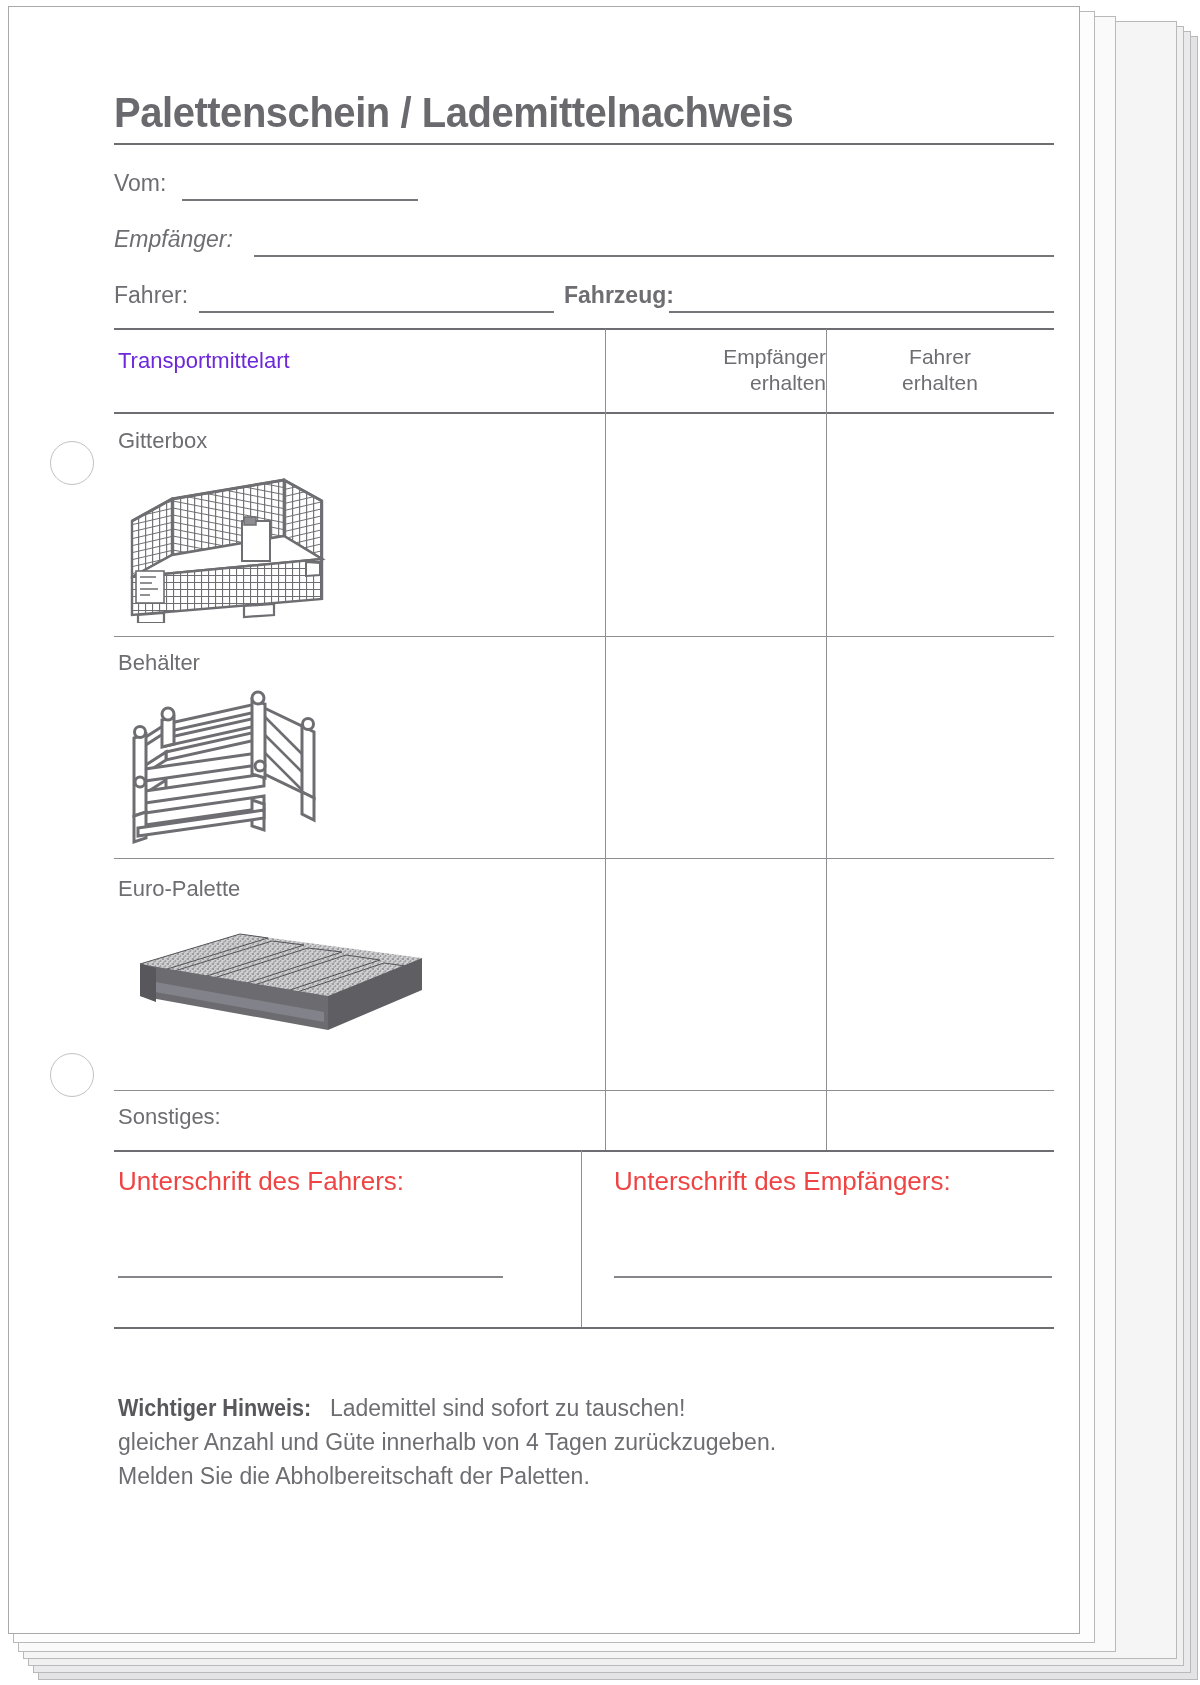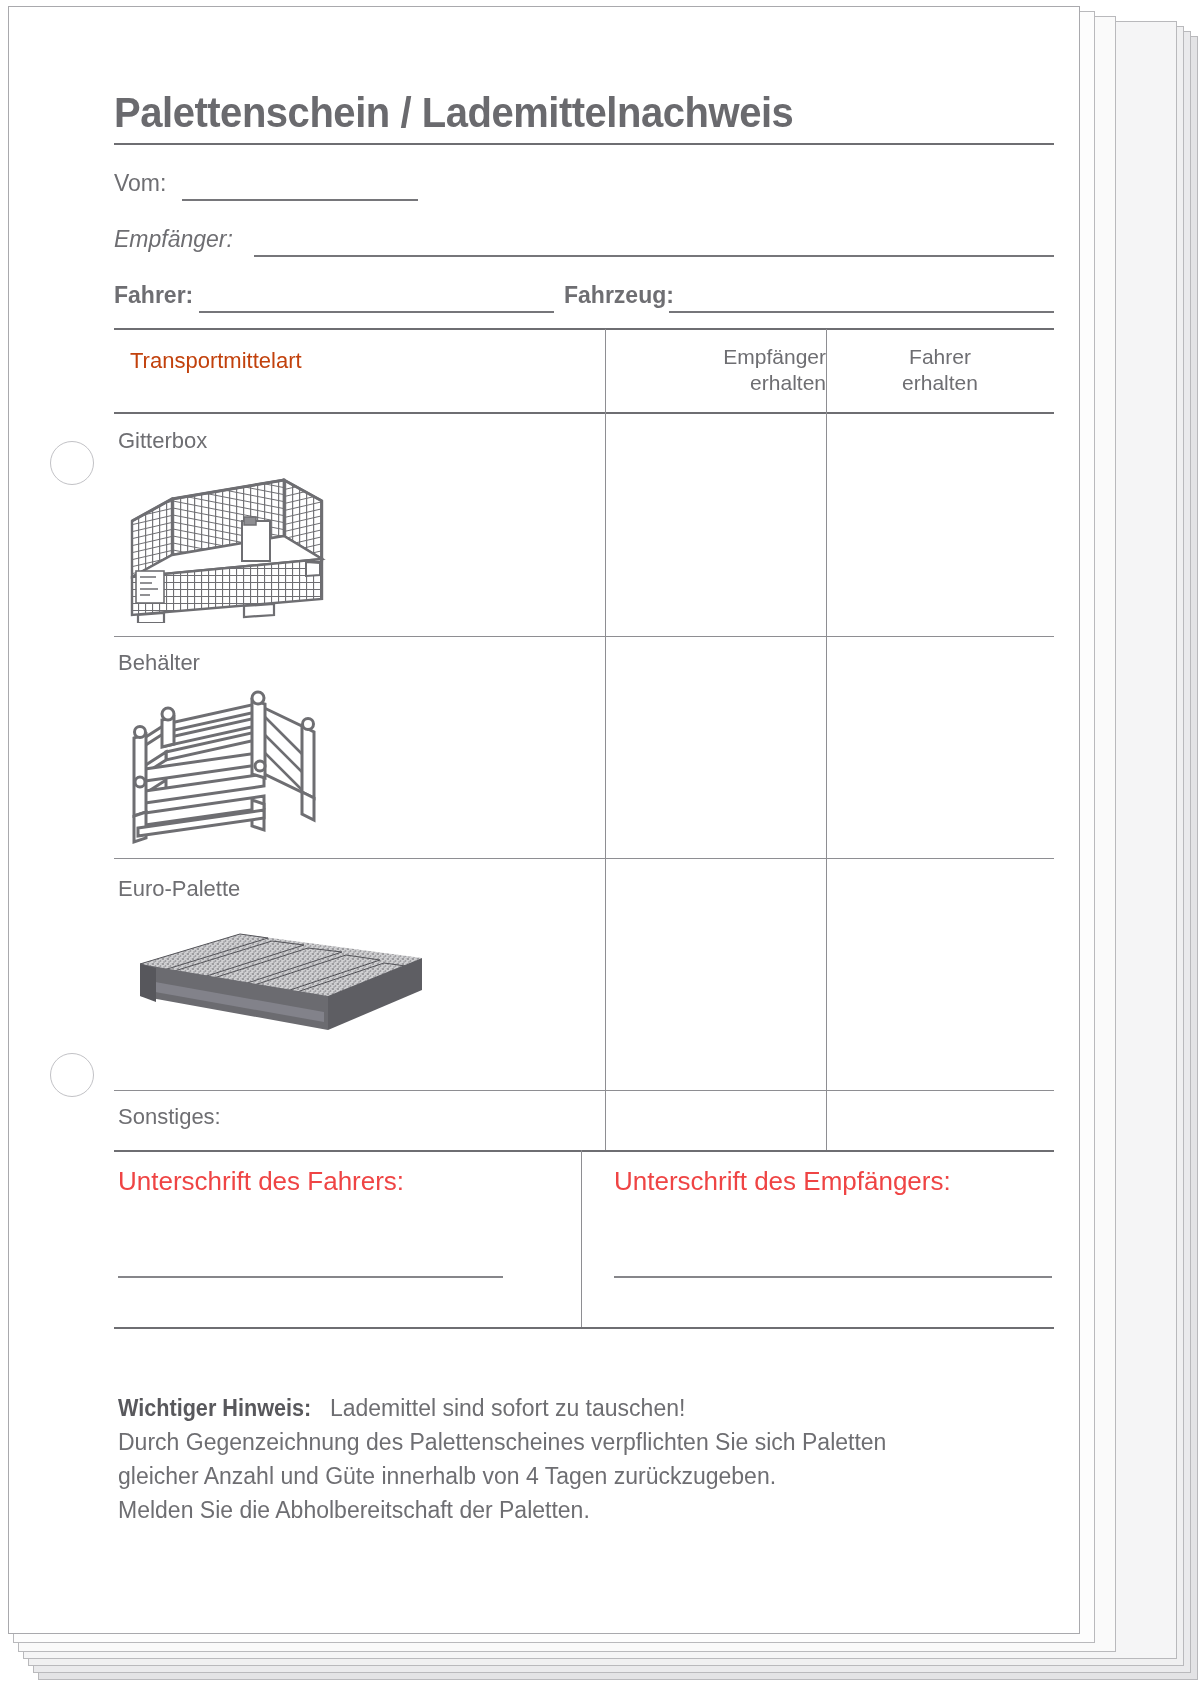--- a/index.html
+++ b/index.html
@@ -130,22 +130,21 @@
     font-size: 21px;
     color: #6e6e72;
     text-align: center;
     line-height: 1.25;
   }
   #head-transportmittelart {
     position: absolute;
     left: 4px;
     top: 20px;
     font-size: 22px;
-    color: #c2410c;
-    margin-left: 12px;
+    color: #6d28d9;
   }
   .row-label {
     position: absolute;
     left: 4px;
     font-size: 22px;
     color: #6e6e72;
   }
 
   
   .sig-label {
@@ -208,21 +207,21 @@
     <span class="field-label" style="left:74px;"></span>
   </div>
 
   <div class="field-row" style="top:226px;">
     <span class="field-label" style="left:0;font-style:italic;">Empfänger:</span>
     <span class="field-line" style="left:140px; width:800px;"></span>
     <span class="field-label" style="left:146px;"></span>
   </div>
 
   <div class="field-row" style="top:282px;">
-    <span class="field-label" style="left:0;font-weight:bold;">Fahrer:</span>
+    <span class="field-label" style="left:0;">Fahrer:</span>
     <span class="field-line" style="left:85px; width:355px;"></span>
     <span class="field-label" style="left:91px;"></span>
 
     <span class="field-label" style="left:450px;font-weight:bold;">Fahrzeug:</span>
     <span class="field-line" style="left:555px; width:385px;"></span>
     <span class="field-label" style="left:561px;"></span>
   </div>
 
   <div id="main-table">
 
@@ -384,18 +383,17 @@
     <span class="sig-line" style="left:500px; top:126px; width:438px;"></span>
     <span class="sig-label" style="left:506px; top:86px;"></span>
   </div>
 
   <div class="tbl-hline hline-heavy" style="position:absolute; left:0; top:1327px; width:940px;"></div>
 
   <div id="notice">
     <div class="notice-line">
       <span id="notice-bold">Wichtiger Hinweis:</span><span> Lademittel sind sofort zu tauschen!</span>
     </div>
-    <div class="notice-line">Durch Gegenzeichnung des Palettenscheines verpflichten Sie sich Paletten</div>
     <div class="notice-line">gleicher Anzahl und Güte innerhalb von 4 Tagen zurückzugeben.</div>
     <div class="notice-line">Melden Sie die Abholbereitschaft der Paletten.</div>
   </div>
 
 </div>
 
 </body></html>

